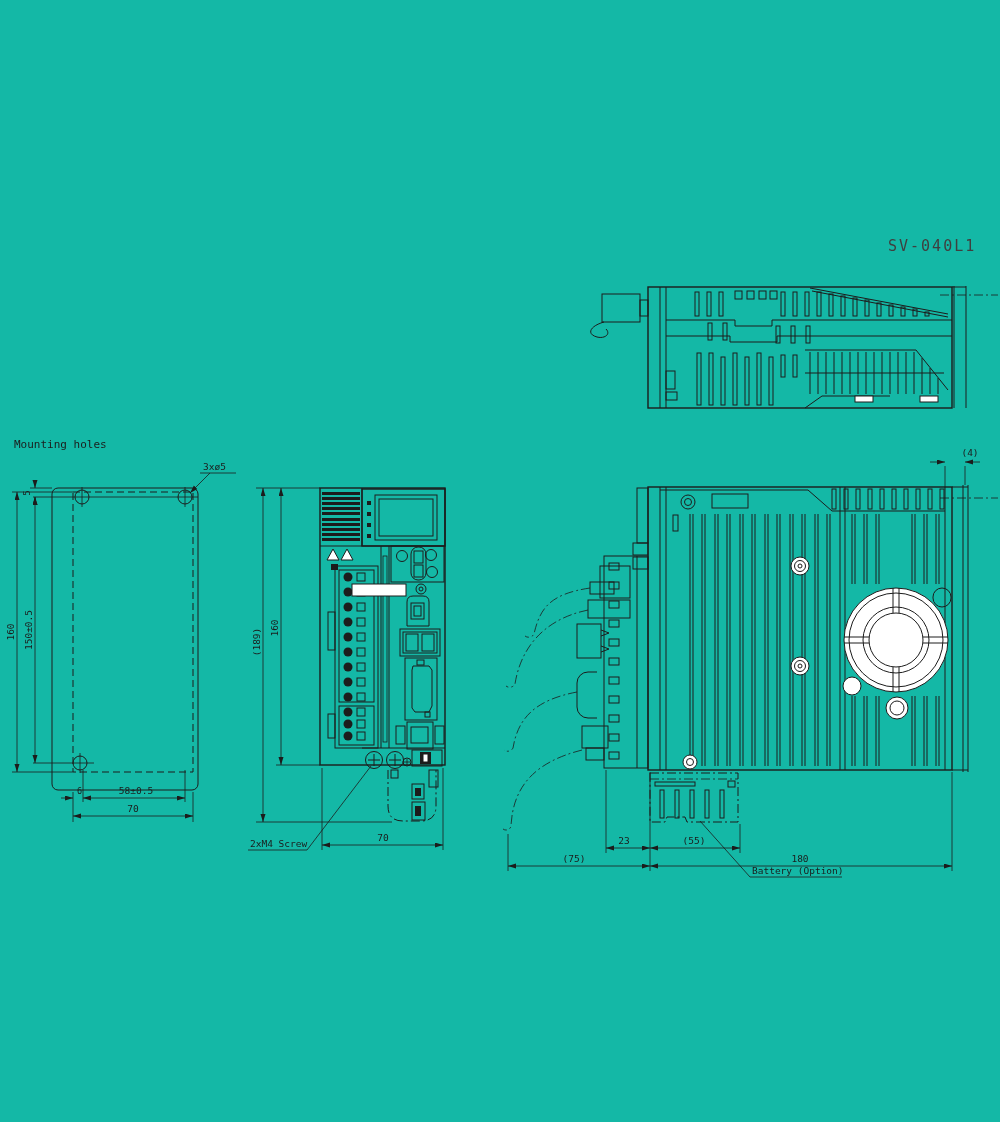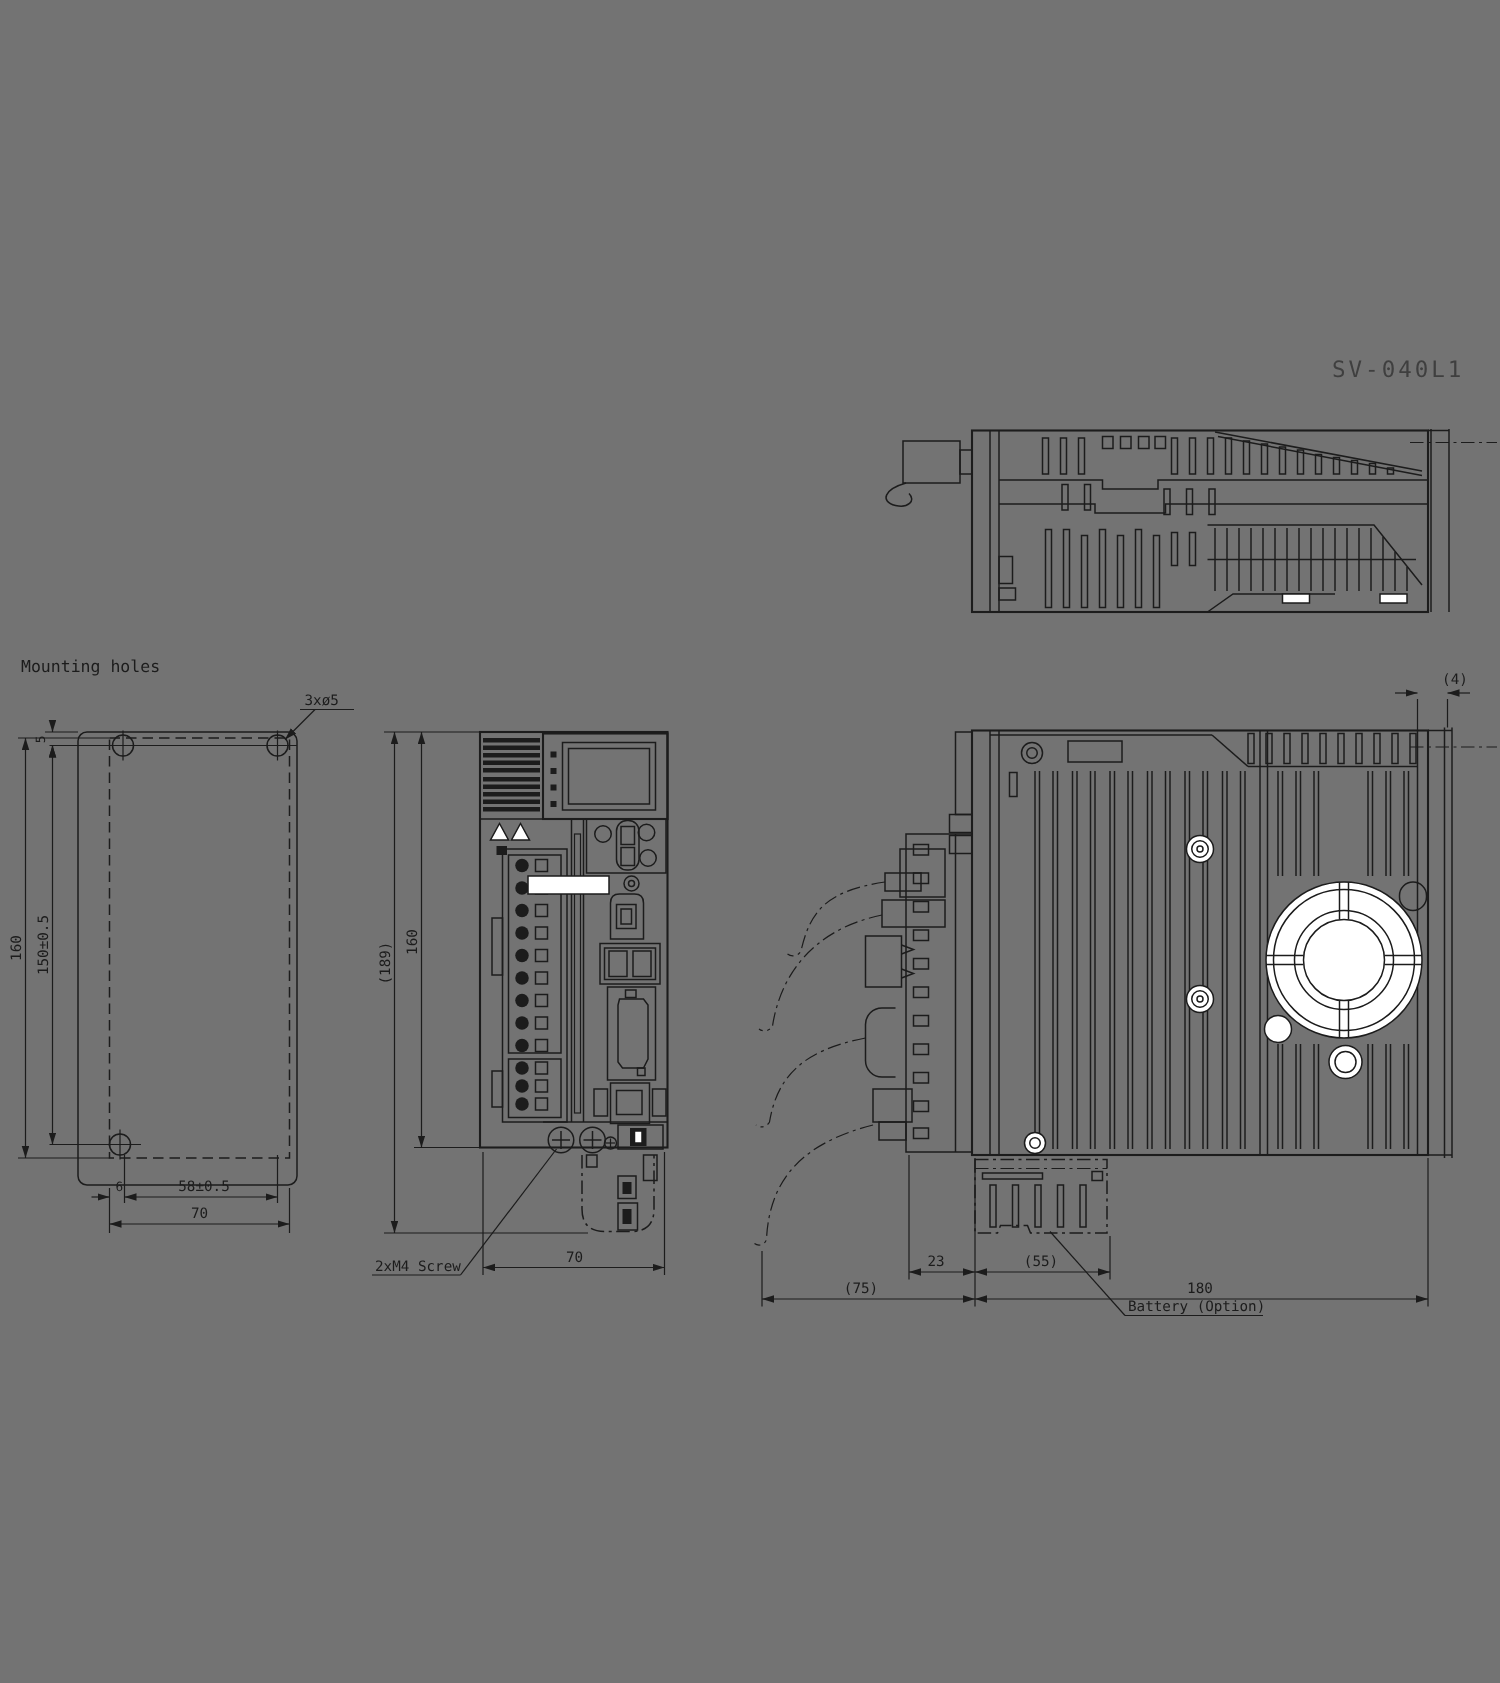--- a/index.html
+++ b/index.html
@@ -1,16 +1,16 @@
 <!DOCTYPE html>
 <html><head>
 <meta charset="utf-8">
 <style>
   html,body{margin:0;padding:0;background:#fff;}
-  #canvas{position:relative;width:1000px;height:1122px;background:#737373;overflow:hidden;font-family:"DejaVu Sans Mono",monospace;}
+  #canvas{position:relative;width:1000px;height:1122px;background:#14b8a6;overflow:hidden;font-family:"DejaVu Sans Mono",monospace;}
   svg{position:absolute;left:0;top:0;}
   svg text{font-family:"DejaVu Sans Mono",monospace;fill:#1c1c1c;}
   .ln{stroke:#1c1c1c;stroke-width:1;fill:none;}
   .ln2{stroke:#1c1c1c;stroke-width:1.4;fill:none;}
   .xln{stroke:#1c1c1c;stroke-width:0.8;fill:none;}
   .fl{fill:#1c1c1c;stroke:none;}
   .wfl{fill:#fff;stroke:#1c1c1c;stroke-width:1;}
   .dsh{stroke-dasharray:7 4;}
   .dd{stroke-dasharray:9 3 2 3;}
   .t8{font-size:8.5px;}

